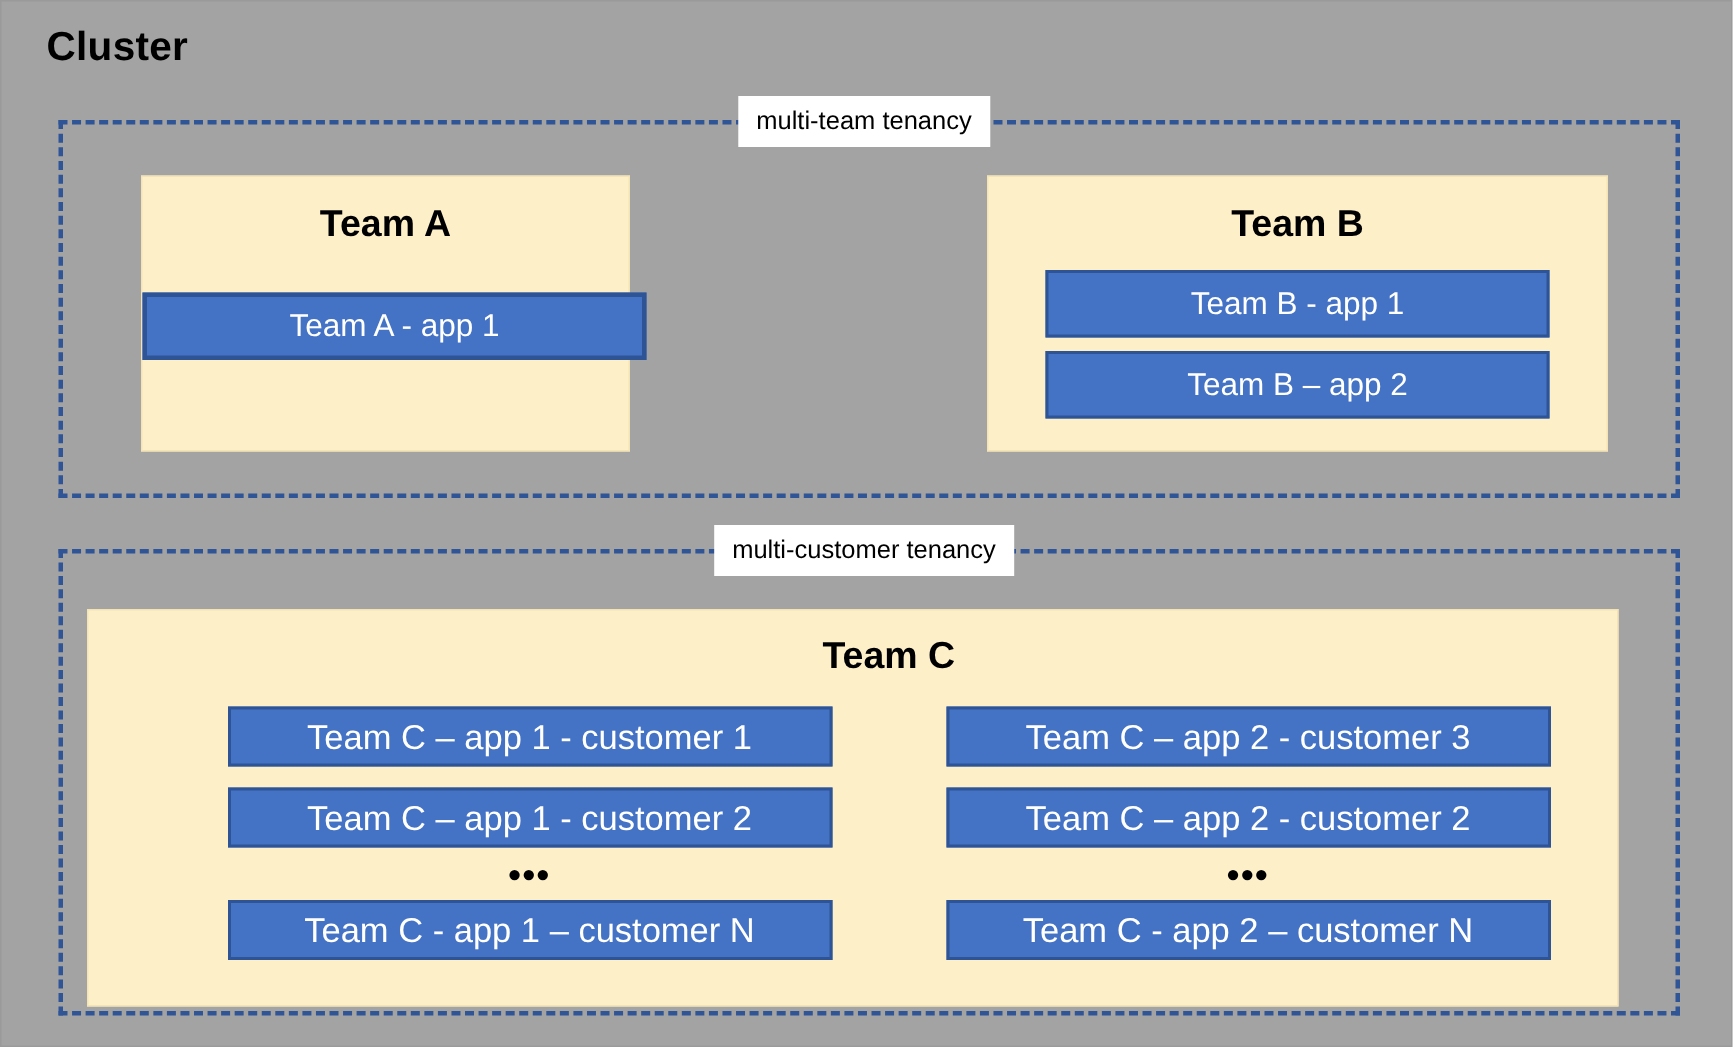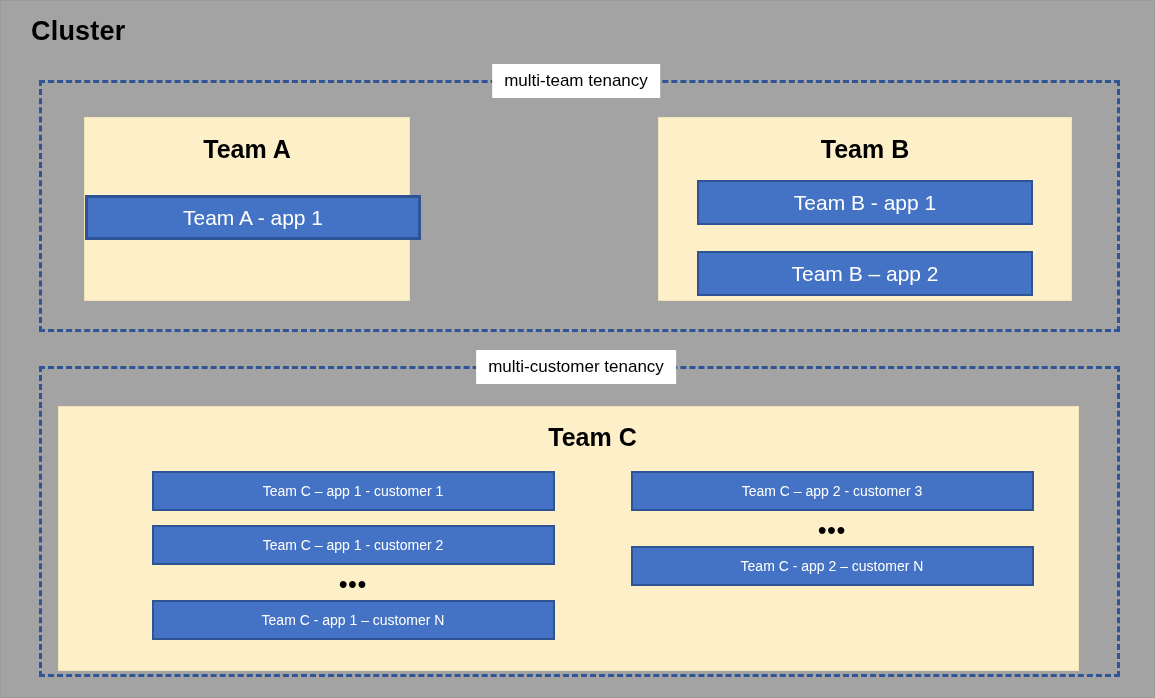--- a/index.html
+++ b/index.html
@@ -72,21 +72,21 @@
     top: 349px;
   }
 
   
   .team-panel {
     position: absolute;
     box-sizing: border-box;
     background: #fdefc8;
     border: 1px solid #f4e3b4;
   }
-  .team-a { left: 83px;  top: 116px; width: 326px; height: 184px; }
+  .team-a { left: 93px;  top: 116px; width: 326px; height: 184px; }
   .team-b { left: 657px; top: 116px; width: 414px; height: 184px; }
   .team-c { left: 57px;  top: 405px; width: 1021px; height: 265px; padding-left: 48px; }
 
   .team-title {
     text-align: center;
     font-size: 25px;
     font-weight: bold;
     color: #000000;
     line-height: 1;
   }
@@ -116,33 +116,33 @@
     height: 45px;
     border-width: 3px;
   }
 
   .team-b .app-list {
     margin: 18px auto 0 auto;
     width: 336px;
     border-radius: 13px;
   }
   .team-b .app-box { height: 45px; }
-  .team-b .app-box + .app-box { margin-top: 26px; }
+  .team-b .app-box + .app-box { margin-top: 9px; }
 
   
   .team-c .columns {
     display: flex;
     justify-content: center;
     gap: 76px;
     margin-top: 21px;
   }
   .team-c .column { width: 403px; }
   .team-c .app-box {
     height: 40px;
-    font-size: 14px;
+    font-size: 23px;
     text-align: center;
   }
   .team-c .app-box + .app-box { margin-top: 14px; }
 
   .ellipsis {
     text-align: center;
     font-size: 24px;
     font-weight: bold;
     color: #000000;
     line-height: 1;
@@ -188,20 +188,21 @@
 
       <div class="column">
         <div class="app-box">Team C – app 1 - customer 1</div>
         <div class="app-box">Team C – app 1 - customer 2</div>
         <div class="ellipsis">•••</div>
         <div class="app-box">Team C - app 1 – customer N</div>
       </div>
 
       <div class="column">
         <div class="app-box">Team C – app 2 - customer 3</div>
+        <div class="app-box">Team C – app 2 - customer 2</div>
         <div class="ellipsis">•••</div>
         <div class="app-box">Team C - app 2 – customer N</div>
       </div>
 
     </div>
   </div>
 
 </div>
 
 </body></html>

